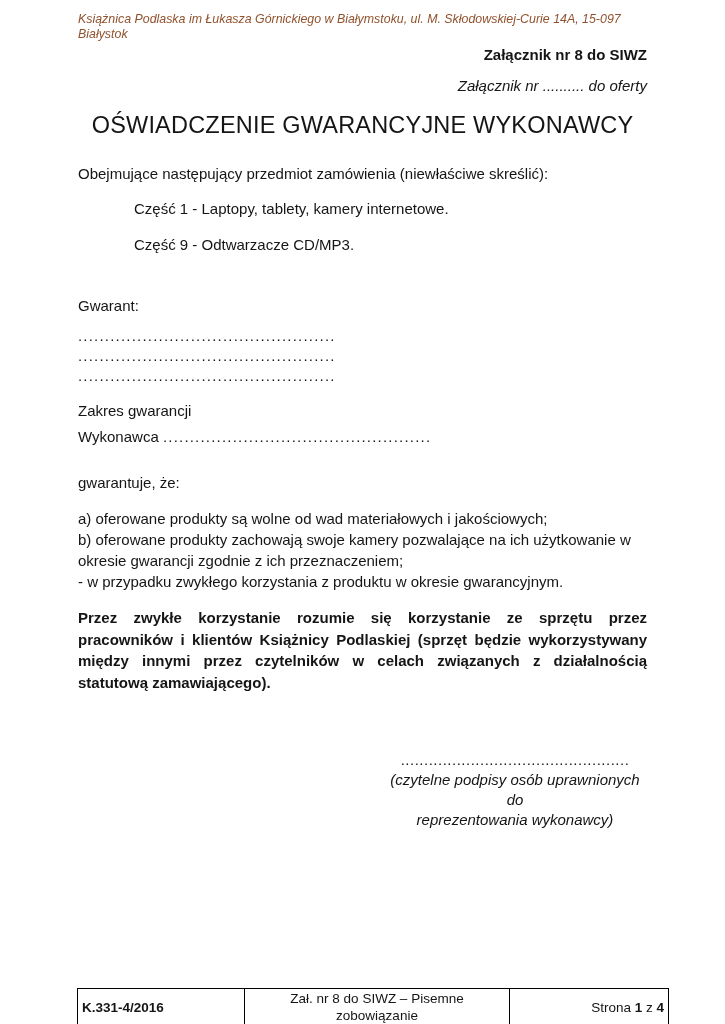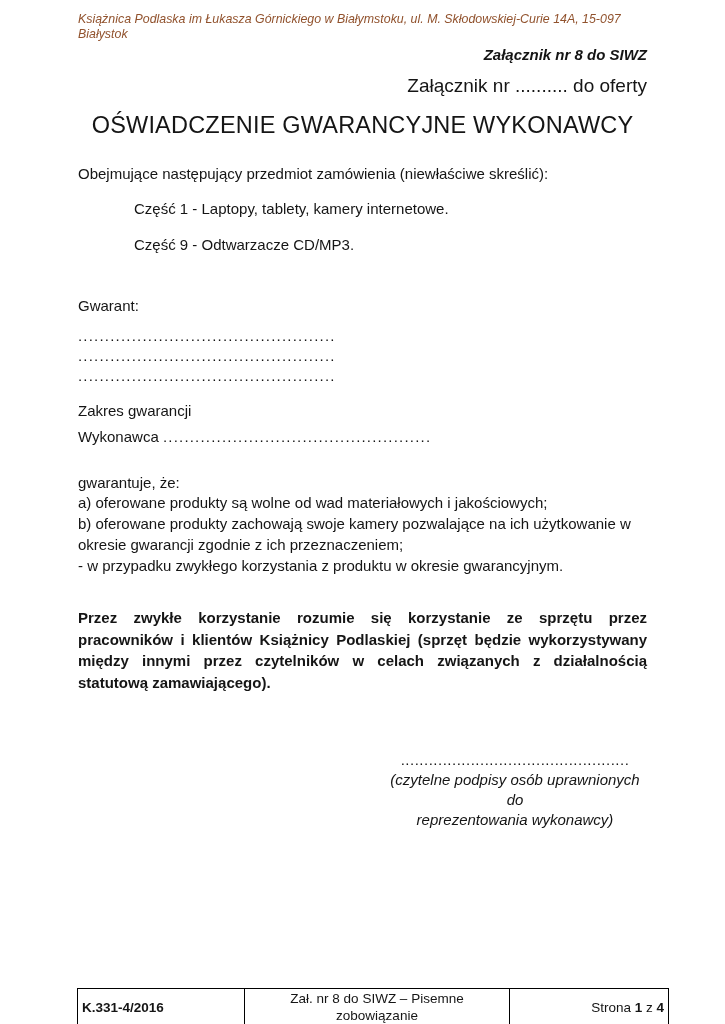--- a/index.html
+++ b/index.html
@@ -3,35 +3,35 @@
 <meta charset="utf-8">
 <style>
   html,body{margin:0;padding:0;}
   body{
     width:725px;height:1024px;background:#ffffff;position:relative;
     font-family:"Liberation Sans","DejaVu Sans",sans-serif;
     color:#151515;overflow:hidden;
   }
   .abs{position:absolute;left:78px;width:569px;}
   .doc-header{top:12px;text-align:left;font-style:italic;font-size:12.4px;line-height:15px;color:#91522d;}
-  .attach-bold{top:45px;text-align:right;font-weight:bold;font-size:15px;line-height:19px;font-style:italic;}
-  .attach-offer{top:76px;text-align:right;font-size:19px;line-height:19px;}
+  .attach-bold{top:45px;text-align:right;font-weight:bold;font-size:15px;line-height:19px;}
+  .attach-offer{top:76px;text-align:right;font-style:italic;font-size:15px;line-height:19px;}
   .doc-title{top:111px;text-align:center;font-weight:normal;font-size:23.5px;line-height:29px;letter-spacing:0.2px;}
   .para{font-size:15px;line-height:21px;}
   .intro{top:163px;}
   .part{padding-left:56px;}
   .part1{top:198px;}
   .part2{top:234px;}
   .guarantor-label{top:295px;}
   .guarantor-dots{top:326px;line-height:20px;}
   .dots{letter-spacing:1.2px;white-space:nowrap;}
   .scope{top:400px;}
   .contractor{top:426px;white-space:nowrap;}
   .guarantees{top:472px;}
-  .items{top:492px;line-height:21px;}
+  .items{top:508px;line-height:21px;}
   .bold-para{top:607px;font-weight:bold;text-align:justify;line-height:21.5px;}
   .signature{position:absolute;left:385px;top:750px;width:260px;text-align:center;font-size:15px;line-height:20px;}
   .sig-dots{letter-spacing:0.5px;white-space:nowrap;}
   .sig-caption{font-style:italic;}
   .footer-table{
     position:absolute;left:77px;top:988px;width:570px;
     border-collapse:collapse;table-layout:fixed;font-size:13.5px;
   }
   .footer-table td{border:1px solid #000;padding:1px 4px 2px;line-height:17px;}
   .fcell-ref{width:158px;font-weight:bold;text-align:left;}

